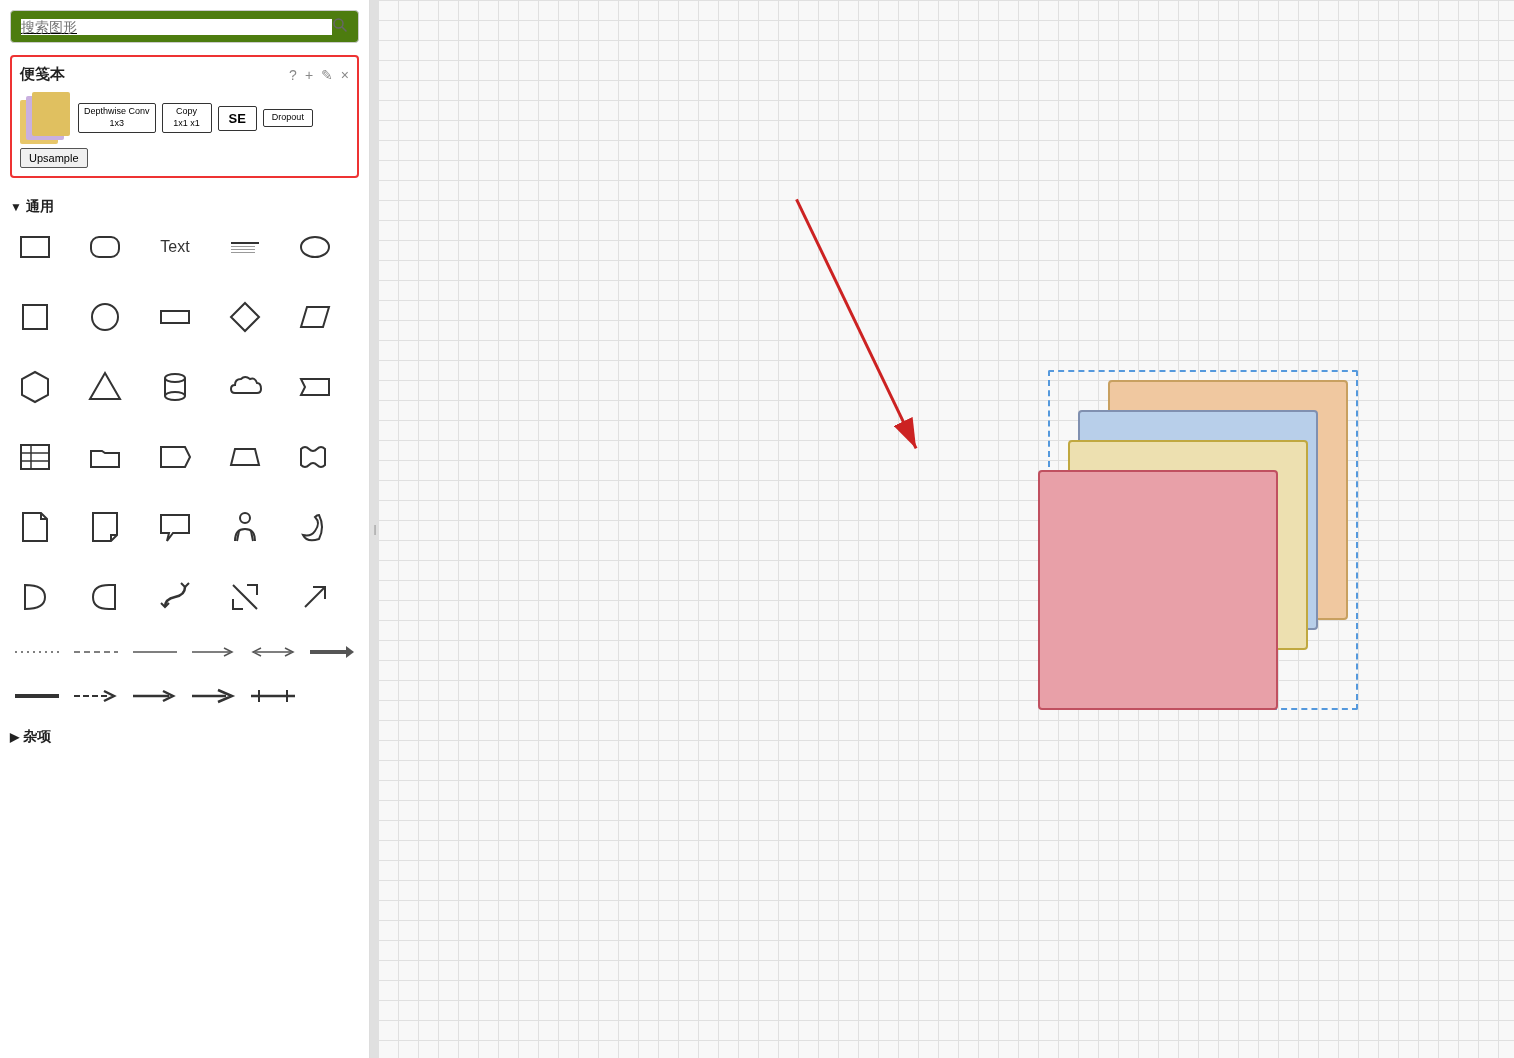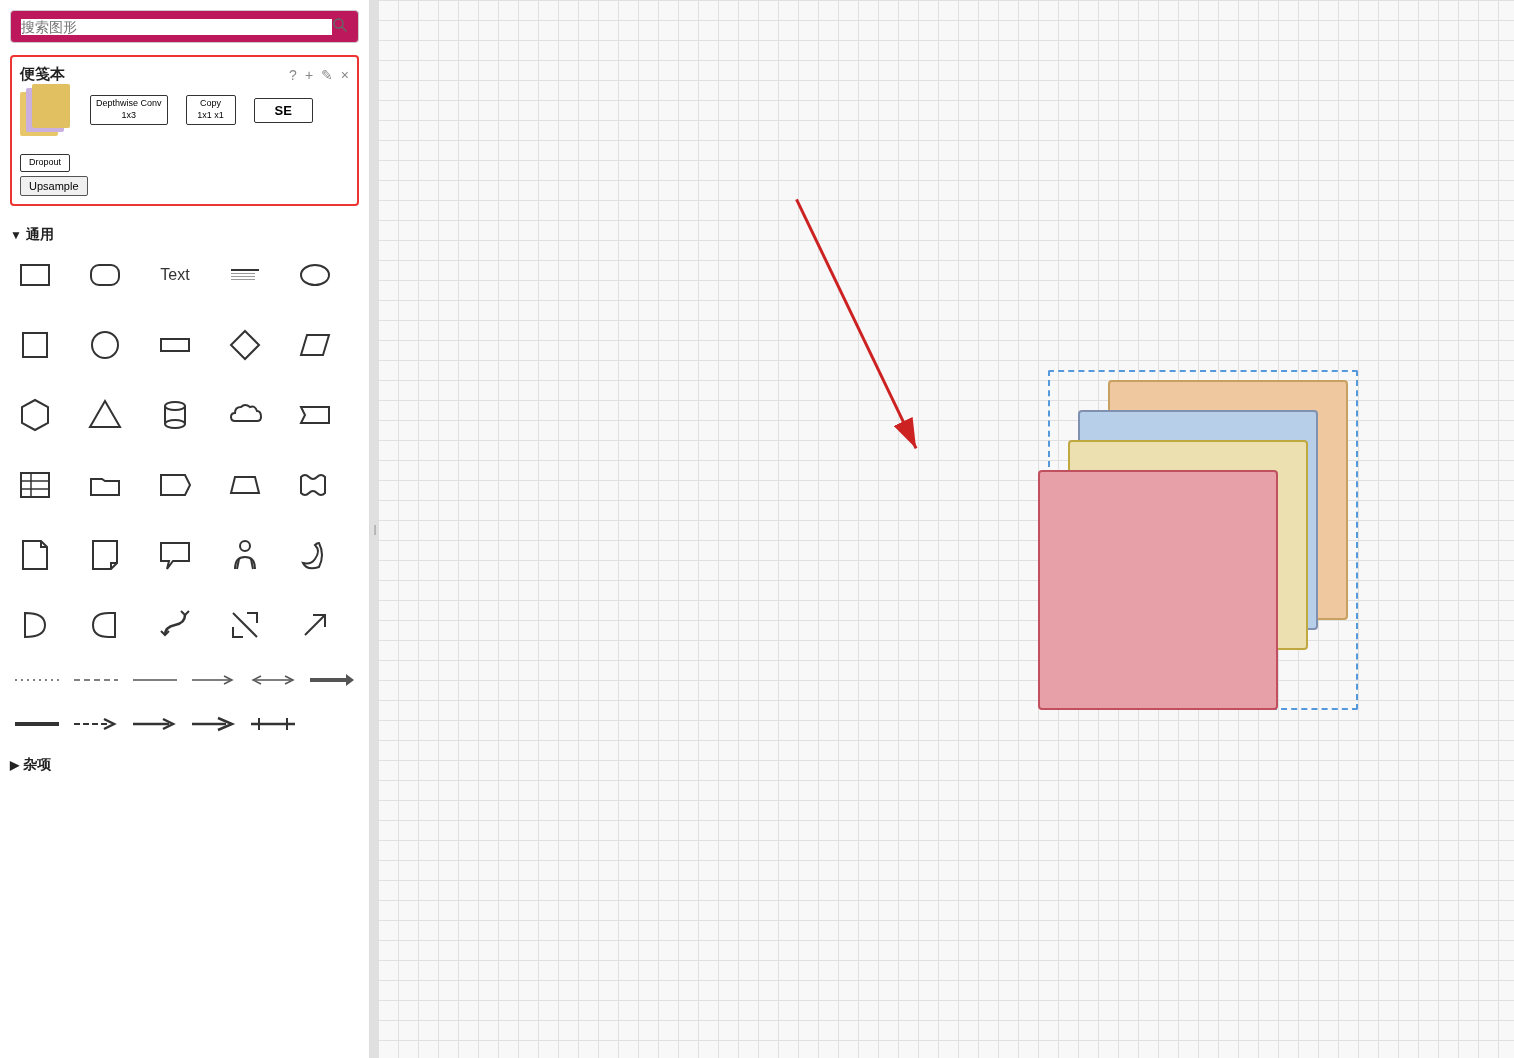--- a/index.html
+++ b/index.html
@@ -17,21 +17,22 @@
       overflow-y: auto;
     }
 
     .search-bar {
       display: flex;
       align-items: center;
       border: 1px solid #ccc;
       border-radius: 4px;
       padding: 6px 10px;
       margin-bottom: 12px;
-      background: #be185d;
+      background: #4d7c0f;
+      text-decoration: underline;
     }
     .search-bar input {
       border: none;
       outline: none;
       flex: 1;
       font-size: 14px;
       color: #333;
     }
     .search-bar .search-icon-svg {
       color: #666;
@@ -43,41 +44,41 @@
       border: 2px solid #e33;
       border-radius: 4px;
       padding: 8px;
       margin-bottom: 12px;
       background: #fff;
     }
     .notepad-header {
       display: flex;
       align-items: center;
       justify-content: space-between;
-      margin-bottom: 0;
+      margin-bottom: 8px;
       gap: 16px;
     }
     .notepad-title {
       font-size: 15px;
       font-weight: bold;
       color: #222;
     }
     .notepad-actions {
       display: flex;
       gap: 8px;
       color: #888;
       font-size: 14px;
     }
     .notepad-actions span {
       cursor: pointer;
     }
     .notepad-shapes {
       display: flex;
       flex-wrap: wrap;
-      gap: 18px;
+      gap: 6px;
       align-items: center;
     }
     .notepad-shape-item {
       display: flex;
       align-items: center;
       justify-content: center;
       cursor: pointer;
     }
 
     
@@ -104,21 +105,21 @@
       font-size: 9px;
       background: #fff;
       white-space: nowrap;
       min-width: 50px;
       text-align: center;
       line-height: 1.3;
     }
     .shape-box-se {
       border: 1px solid #333;
       border-radius: 2px;
-      padding: 4px 20px;
+      padding: 4px 10px;
       font-size: 13px;
       background: #fff;
       font-weight: bold;
       text-align: center;
     }
 
     
     .upsample-box {
       border: 1px solid #555;
       border-radius: 2px;

